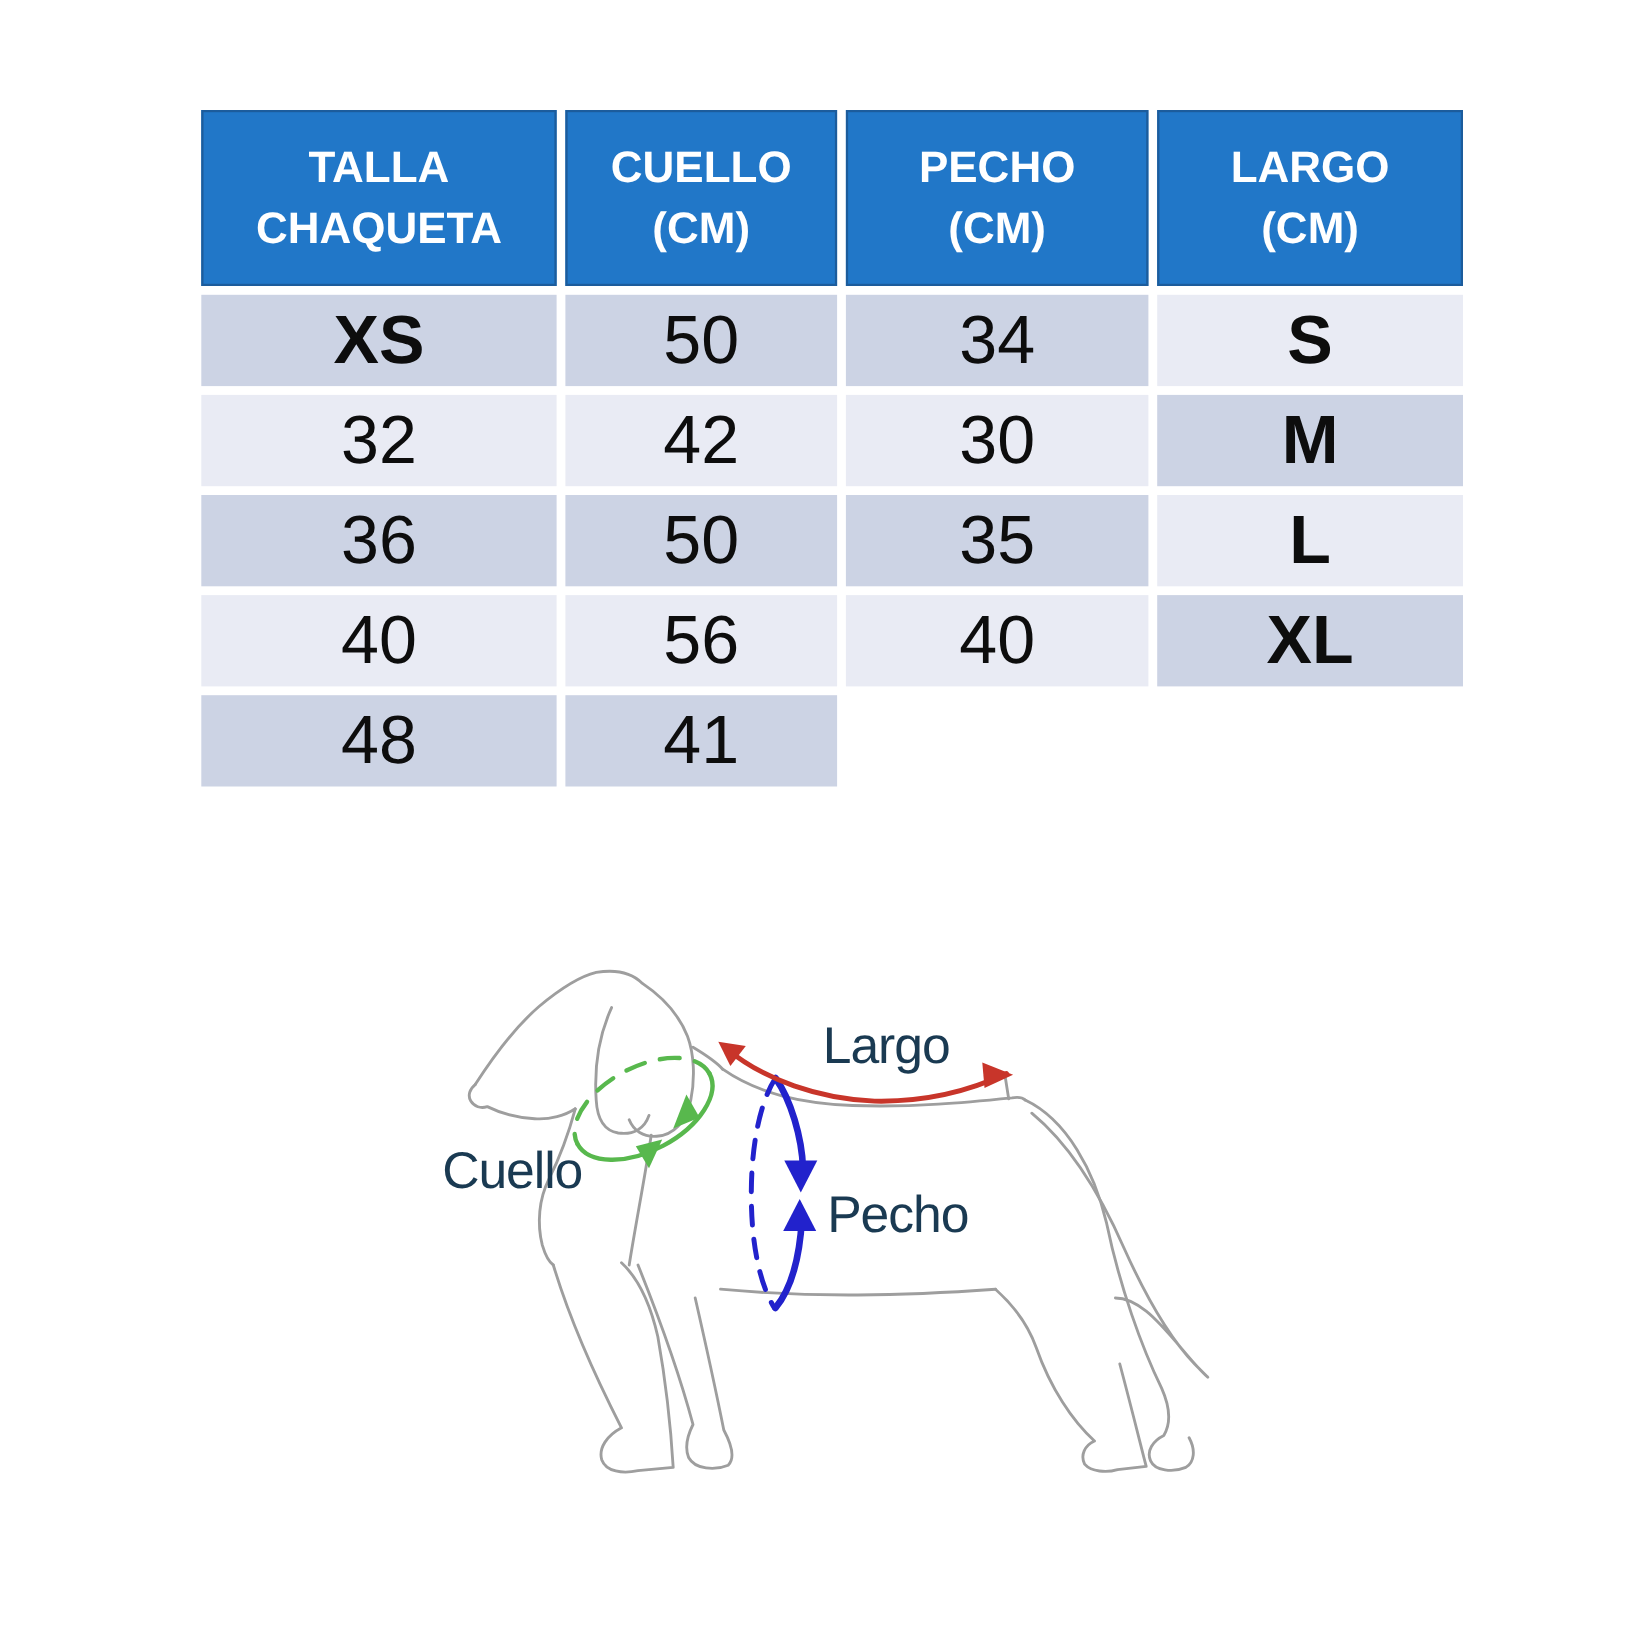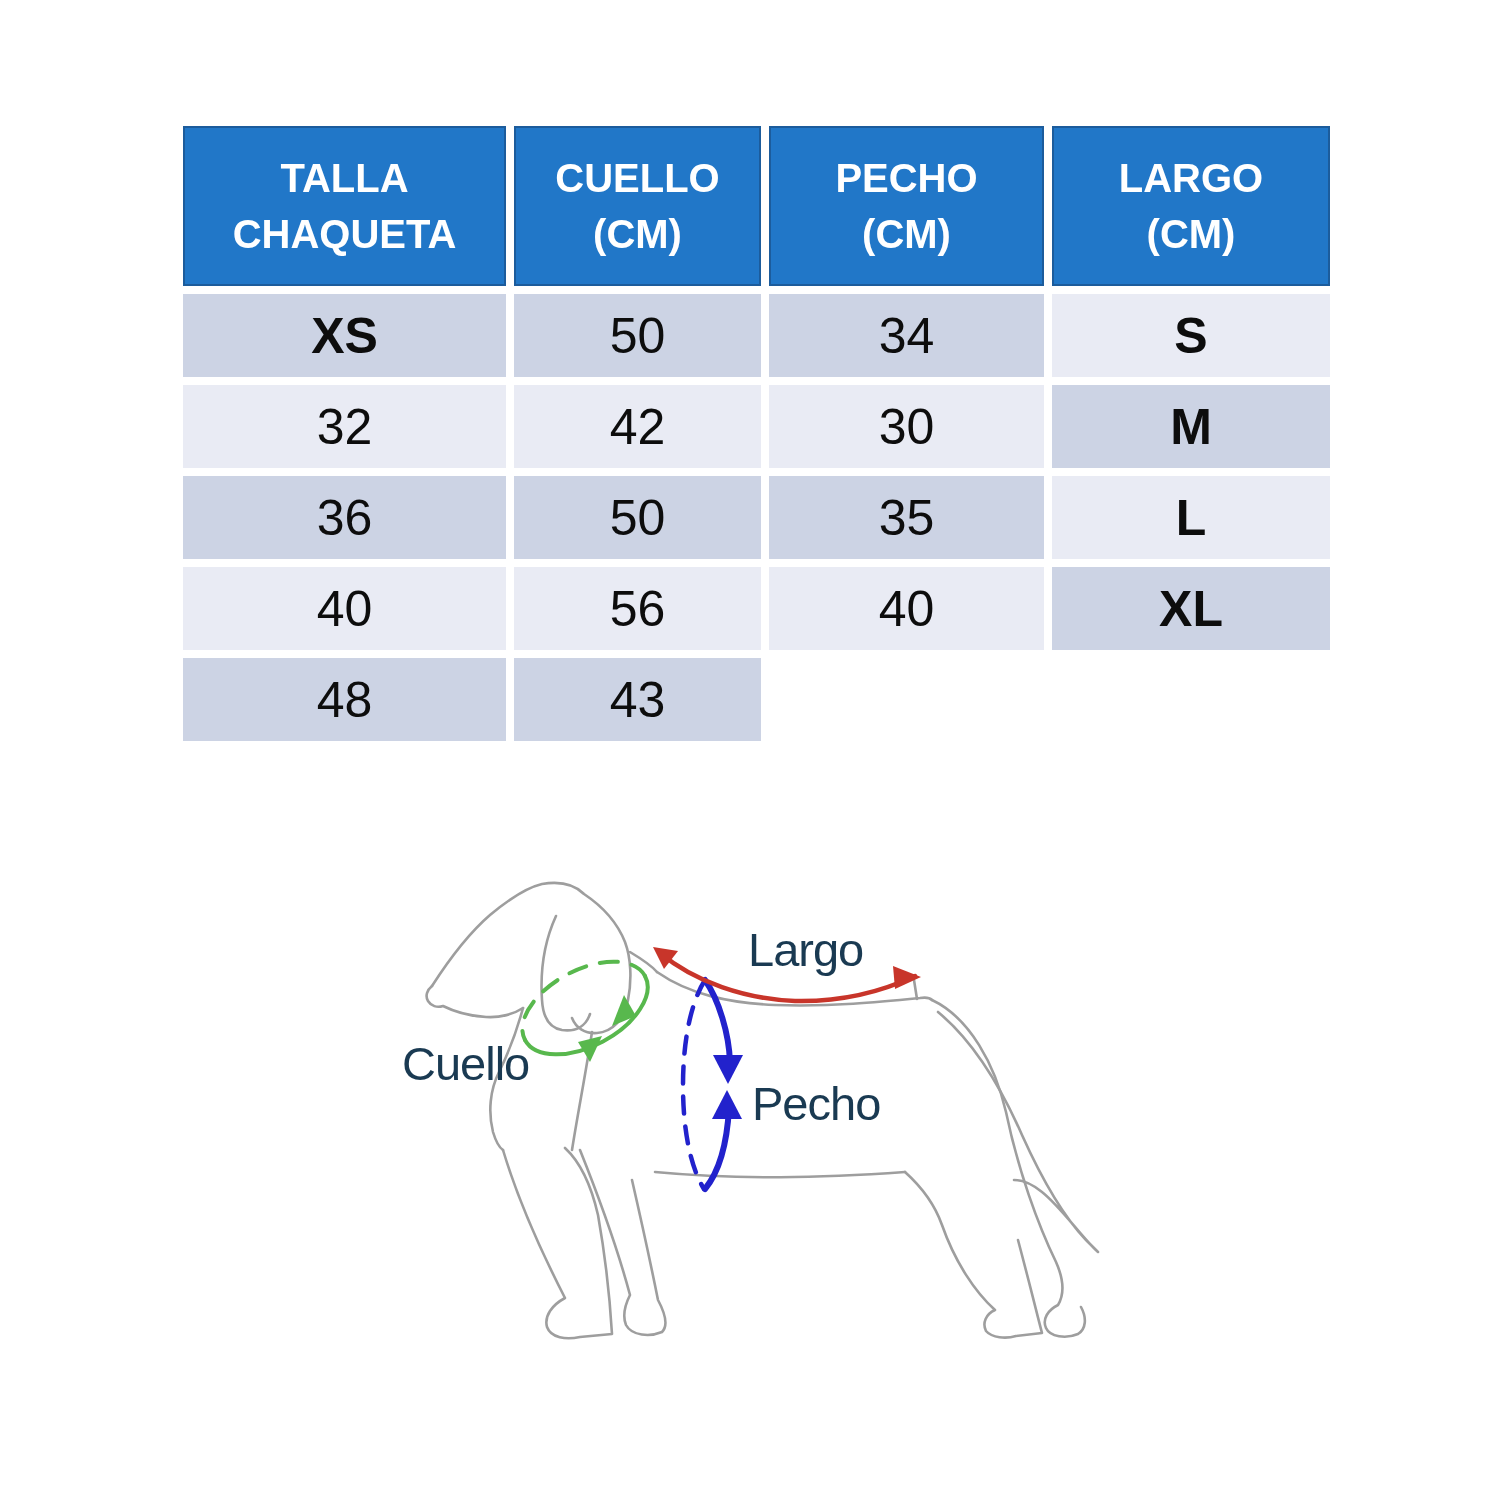--- a/index.html
+++ b/index.html
@@ -1,30 +1,30 @@
 <!DOCTYPE html>
 <html><head>
 <meta charset="utf-8">
 <style>
   html,body{margin:0;padding:0;background:#ffffff;}
   #stage{position:relative;width:1500px;height:1500px;background:#ffffff;overflow:hidden;
          font-family:"Liberation Sans", sans-serif;}
 
   
-  .tbl{position:absolute;left:183px;top:126px;width:1147px;
+  .tbl{position:absolute;left:183px;top:100px;width:1147px;
        display:grid;
        grid-template-columns:323px 247px 275px 278px;
        grid-template-rows:160px 83px 83px 83px 83px 83px;
        gap:8px;border-radius:16px;}
   .hc{background:#2177c8;border:2px solid #1c5c9c;box-sizing:border-box;
       color:#ffffff;font-weight:bold;font-size:40px;line-height:56px;
       display:flex;flex-direction:column;align-items:center;justify-content:center;
       text-align:center;}
   .bc{display:flex;align-items:center;justify-content:center;
-      font-size:50px;color:#0d0d0d;box-sizing:border-box;}
+      font-size:62px;color:#0d0d0d;box-sizing:border-box;}
   .bc.size{font-weight:bold;}
   .row-a{background:#ccd3e4;}
   .row-b{background:#e9ebf4;}
 
   
   .diag-label{position:absolute;color:#1a3a52;font-size:47px;letter-spacing:-1px;
               white-space:nowrap;}
   #lbl-cuello{left:402px;top:1036px;}
   #lbl-largo{left:748px;top:922px;}
   #lbl-pecho{left:752px;top:1076px;}
@@ -69,21 +69,21 @@
     <div class="bc row-a">50</div>
     <div class="bc row-a">35</div>
 
     <div class="bc size row-b">L</div>
     <div class="bc row-b">40</div>
     <div class="bc row-b">56</div>
     <div class="bc row-b">40</div>
 
     <div class="bc size row-a">XL</div>
     <div class="bc row-a">48</div>
-    <div class="bc row-a">43</div>
+    <div class="bc row-a">41</div>
   </div>
 
   <svg id="dog-svg" width="760" height="510" viewBox="395 855 760 510">
 
     <g fill="none" stroke="#9e9e9e" stroke-width="2.6" stroke-linecap="round" stroke-linejoin="round">
 
       <path d="M 432,986 C 450,958 468,934 490,915 C 508,900 525,888 542,884
                C 560,881 574,884 584,894 C 602,906 617,922 625,942
                C 631,958 632,980 628,1000 C 624,1020 612,1032 597,1033
                C 585,1034 576,1028 572,1018"></path>

